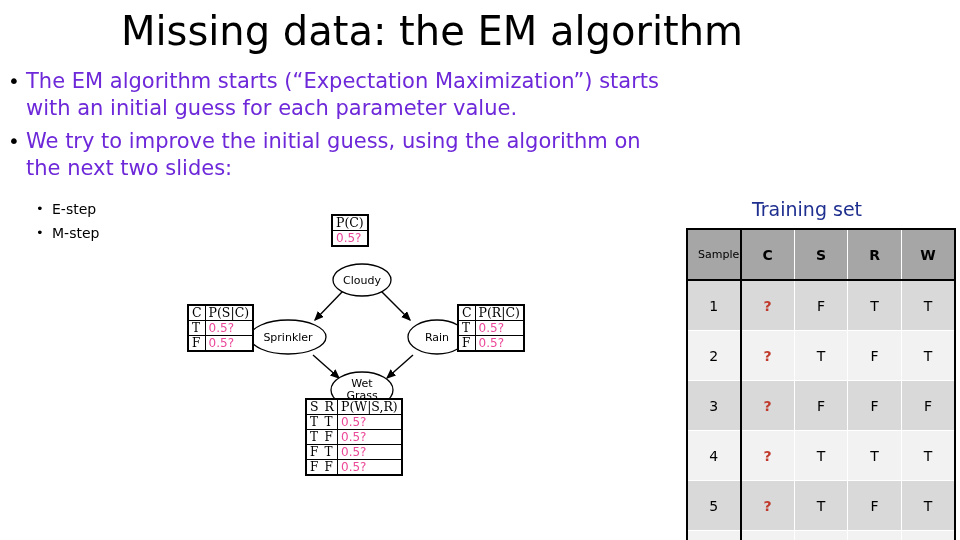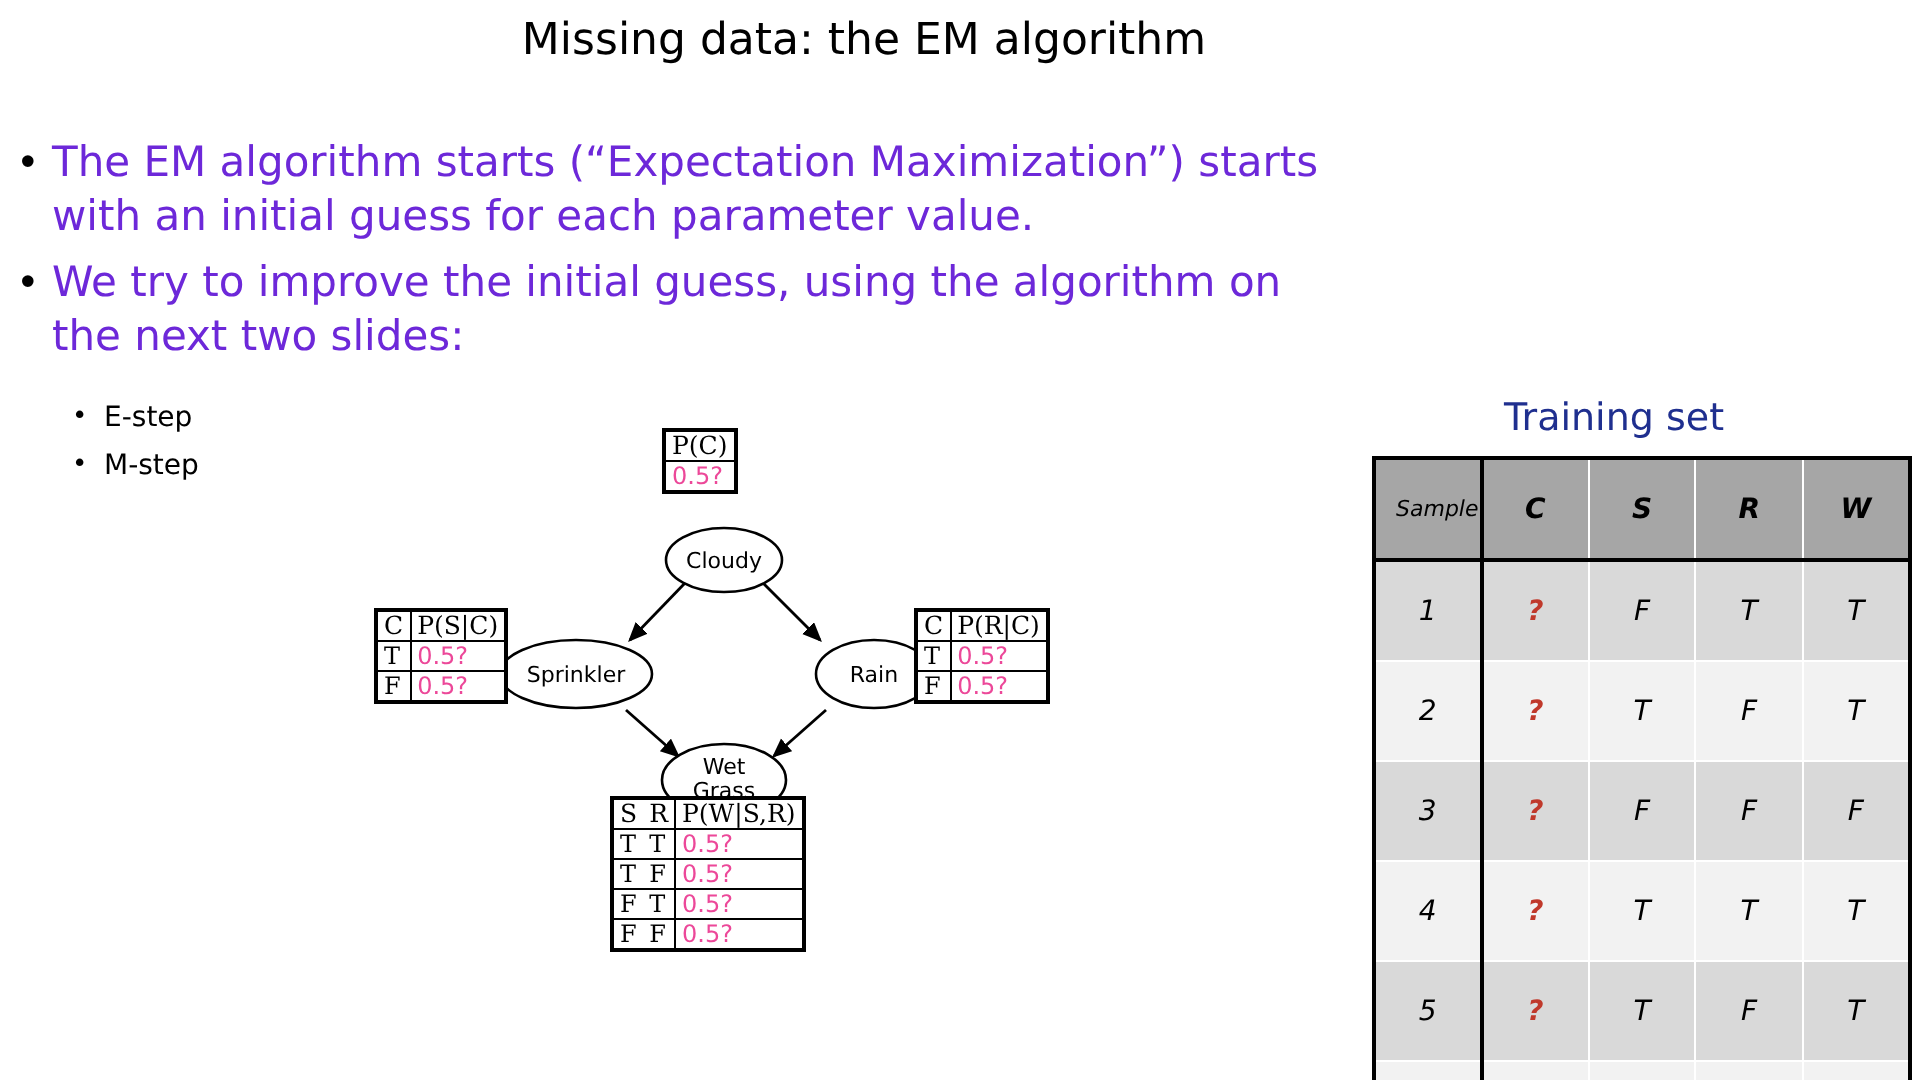--- a/index.html
+++ b/index.html
@@ -16,21 +16,21 @@
     color: #000000;
   }
 
   
   #slide-title {
     position: absolute;
     left: 0;
     top: 8px;
     width: 864px;
     text-align: center;
-    font-size: 22px;
+    font-size: 40px;
     font-weight: normal;
     letter-spacing: 0px;
     color: #000000;
     white-space: nowrap;
   }
 
   
   #bullet-list {
     position: absolute;
     left: 8px;
@@ -144,21 +144,20 @@
     border: 2px solid #000000;
     table-layout: fixed;
   }
   #training-table th,
   #training-table td {
     border: 1px solid #ffffff;
     text-align: center;
     height: 29px;
     font-size: 14px;
     padding: 10px;
-    font-style: italic;
   }
   #training-table thead th {
     background: #A6A6A6;
     font-weight: bold;
     font-size: 14px;
     border-bottom: 2px solid #000000;
   }
   #training-table thead th.sample-hdr {
     font-weight: normal;
     font-size: 11px;

